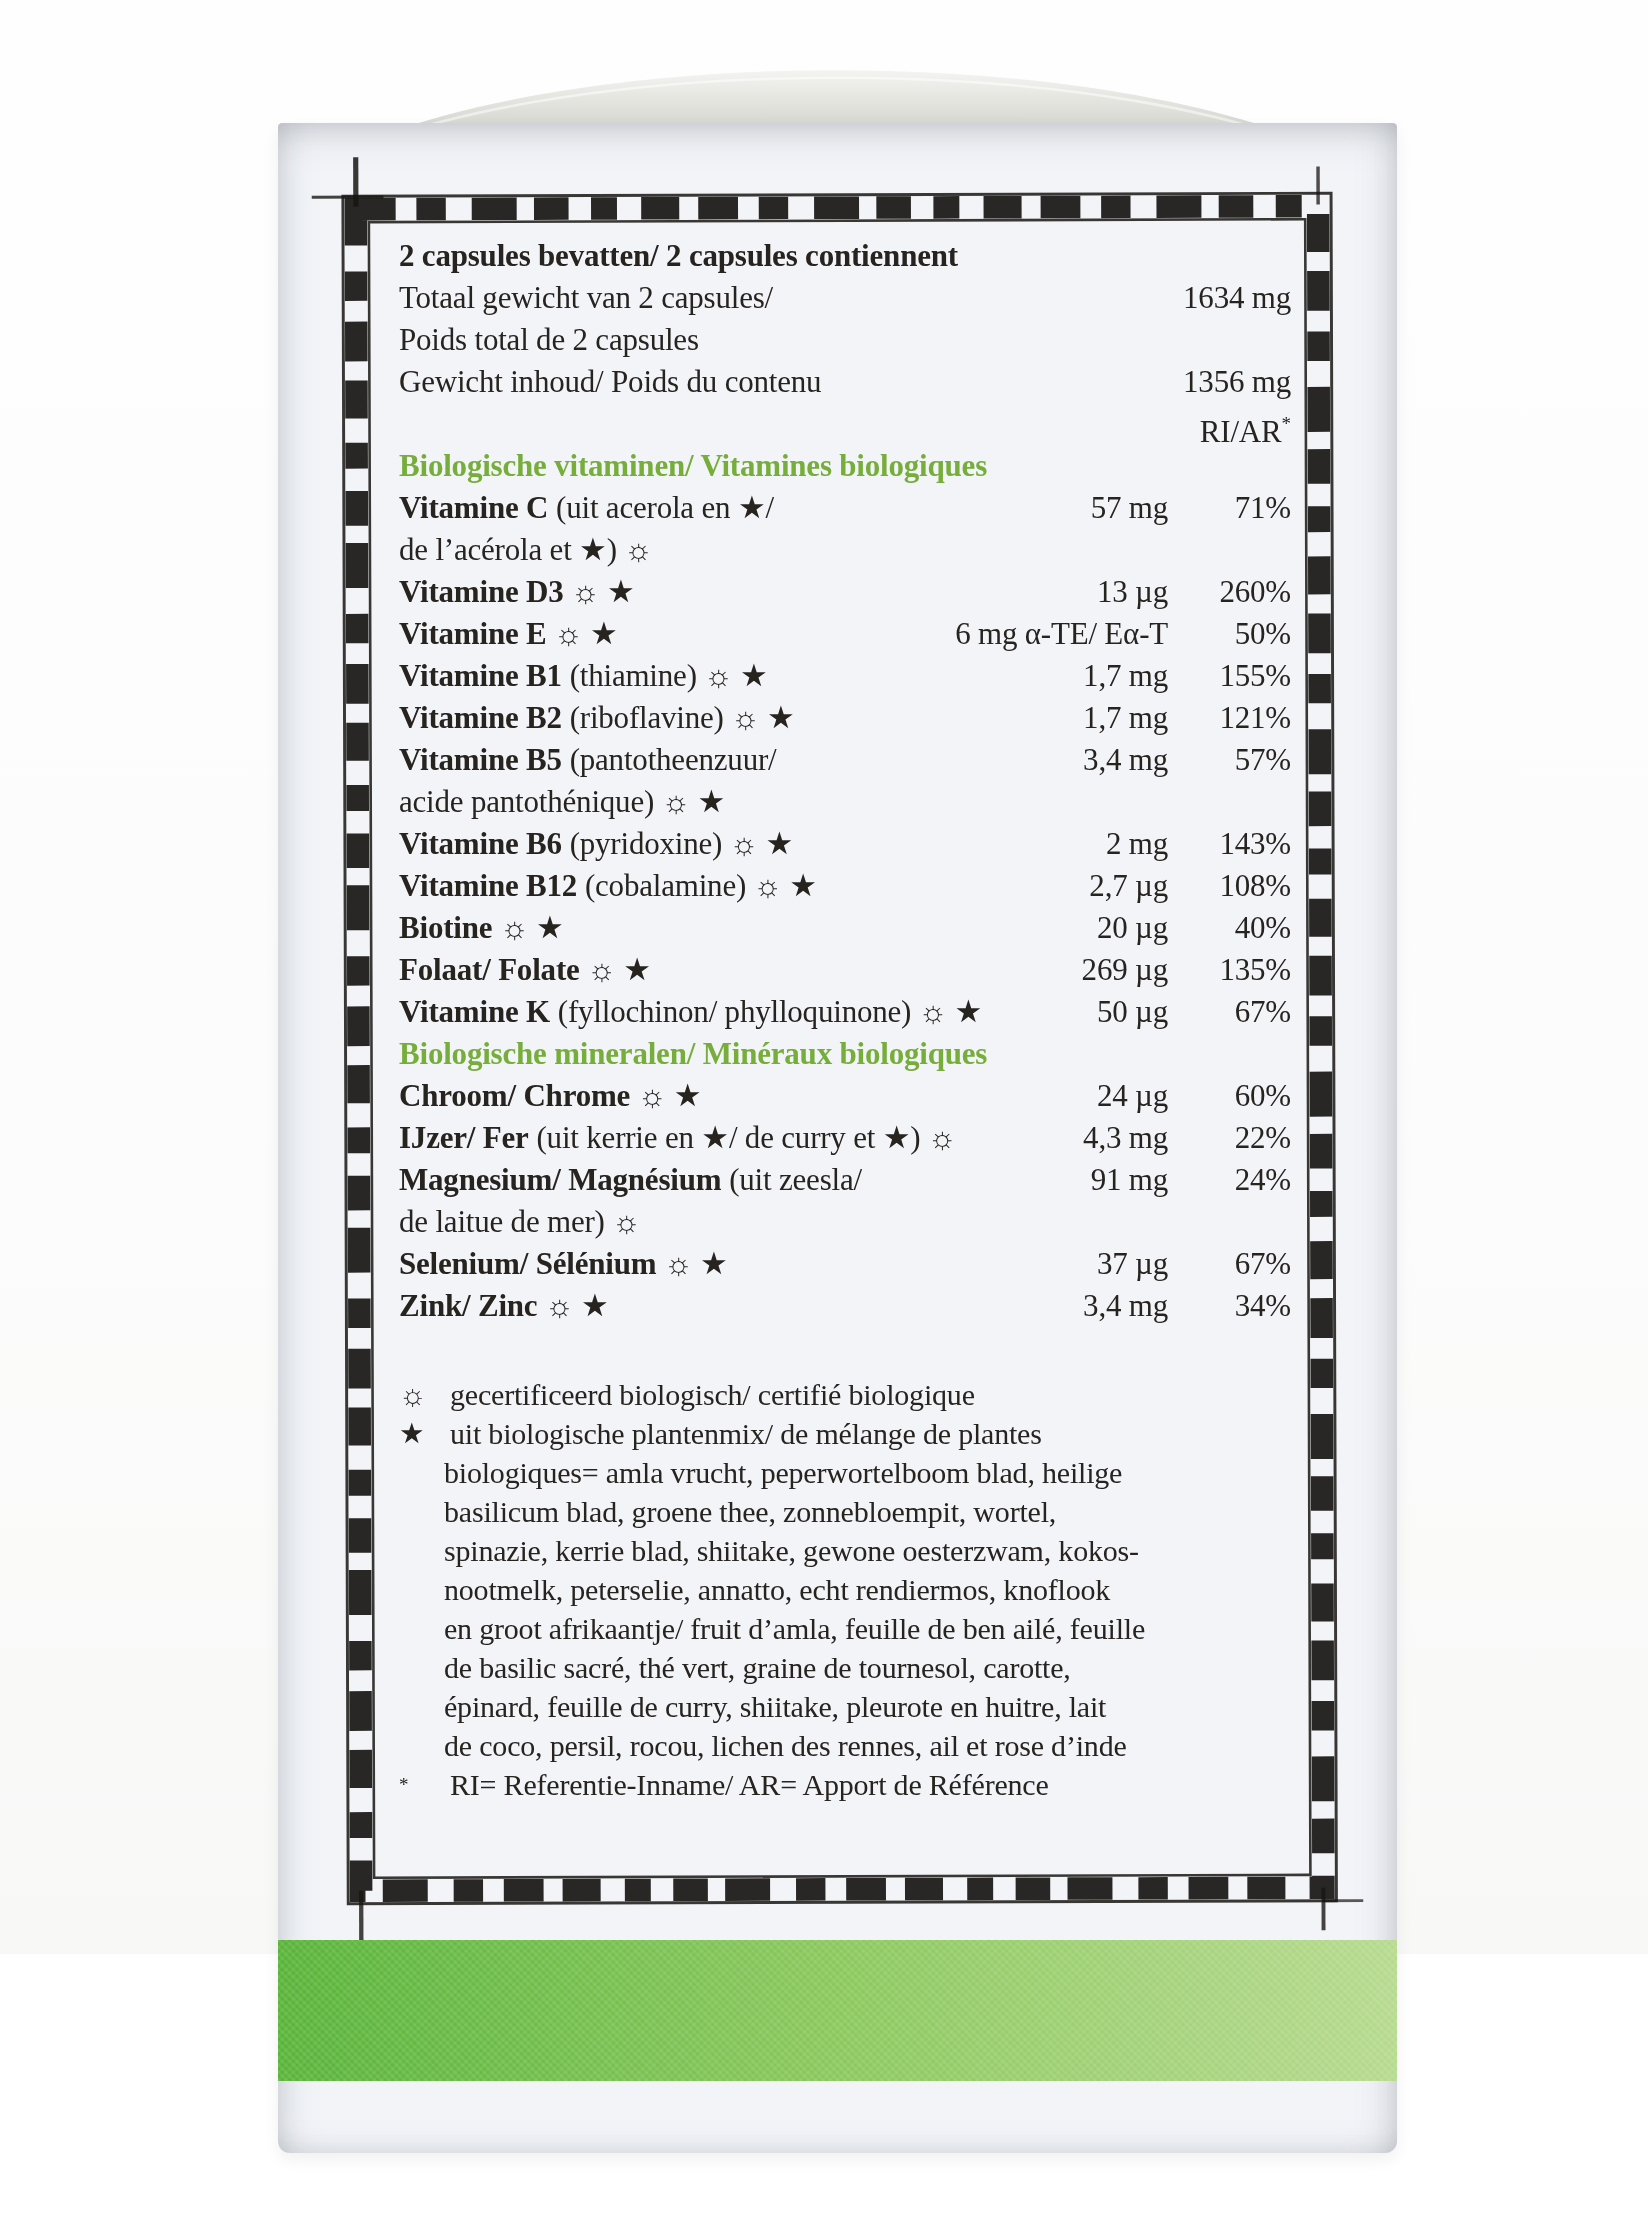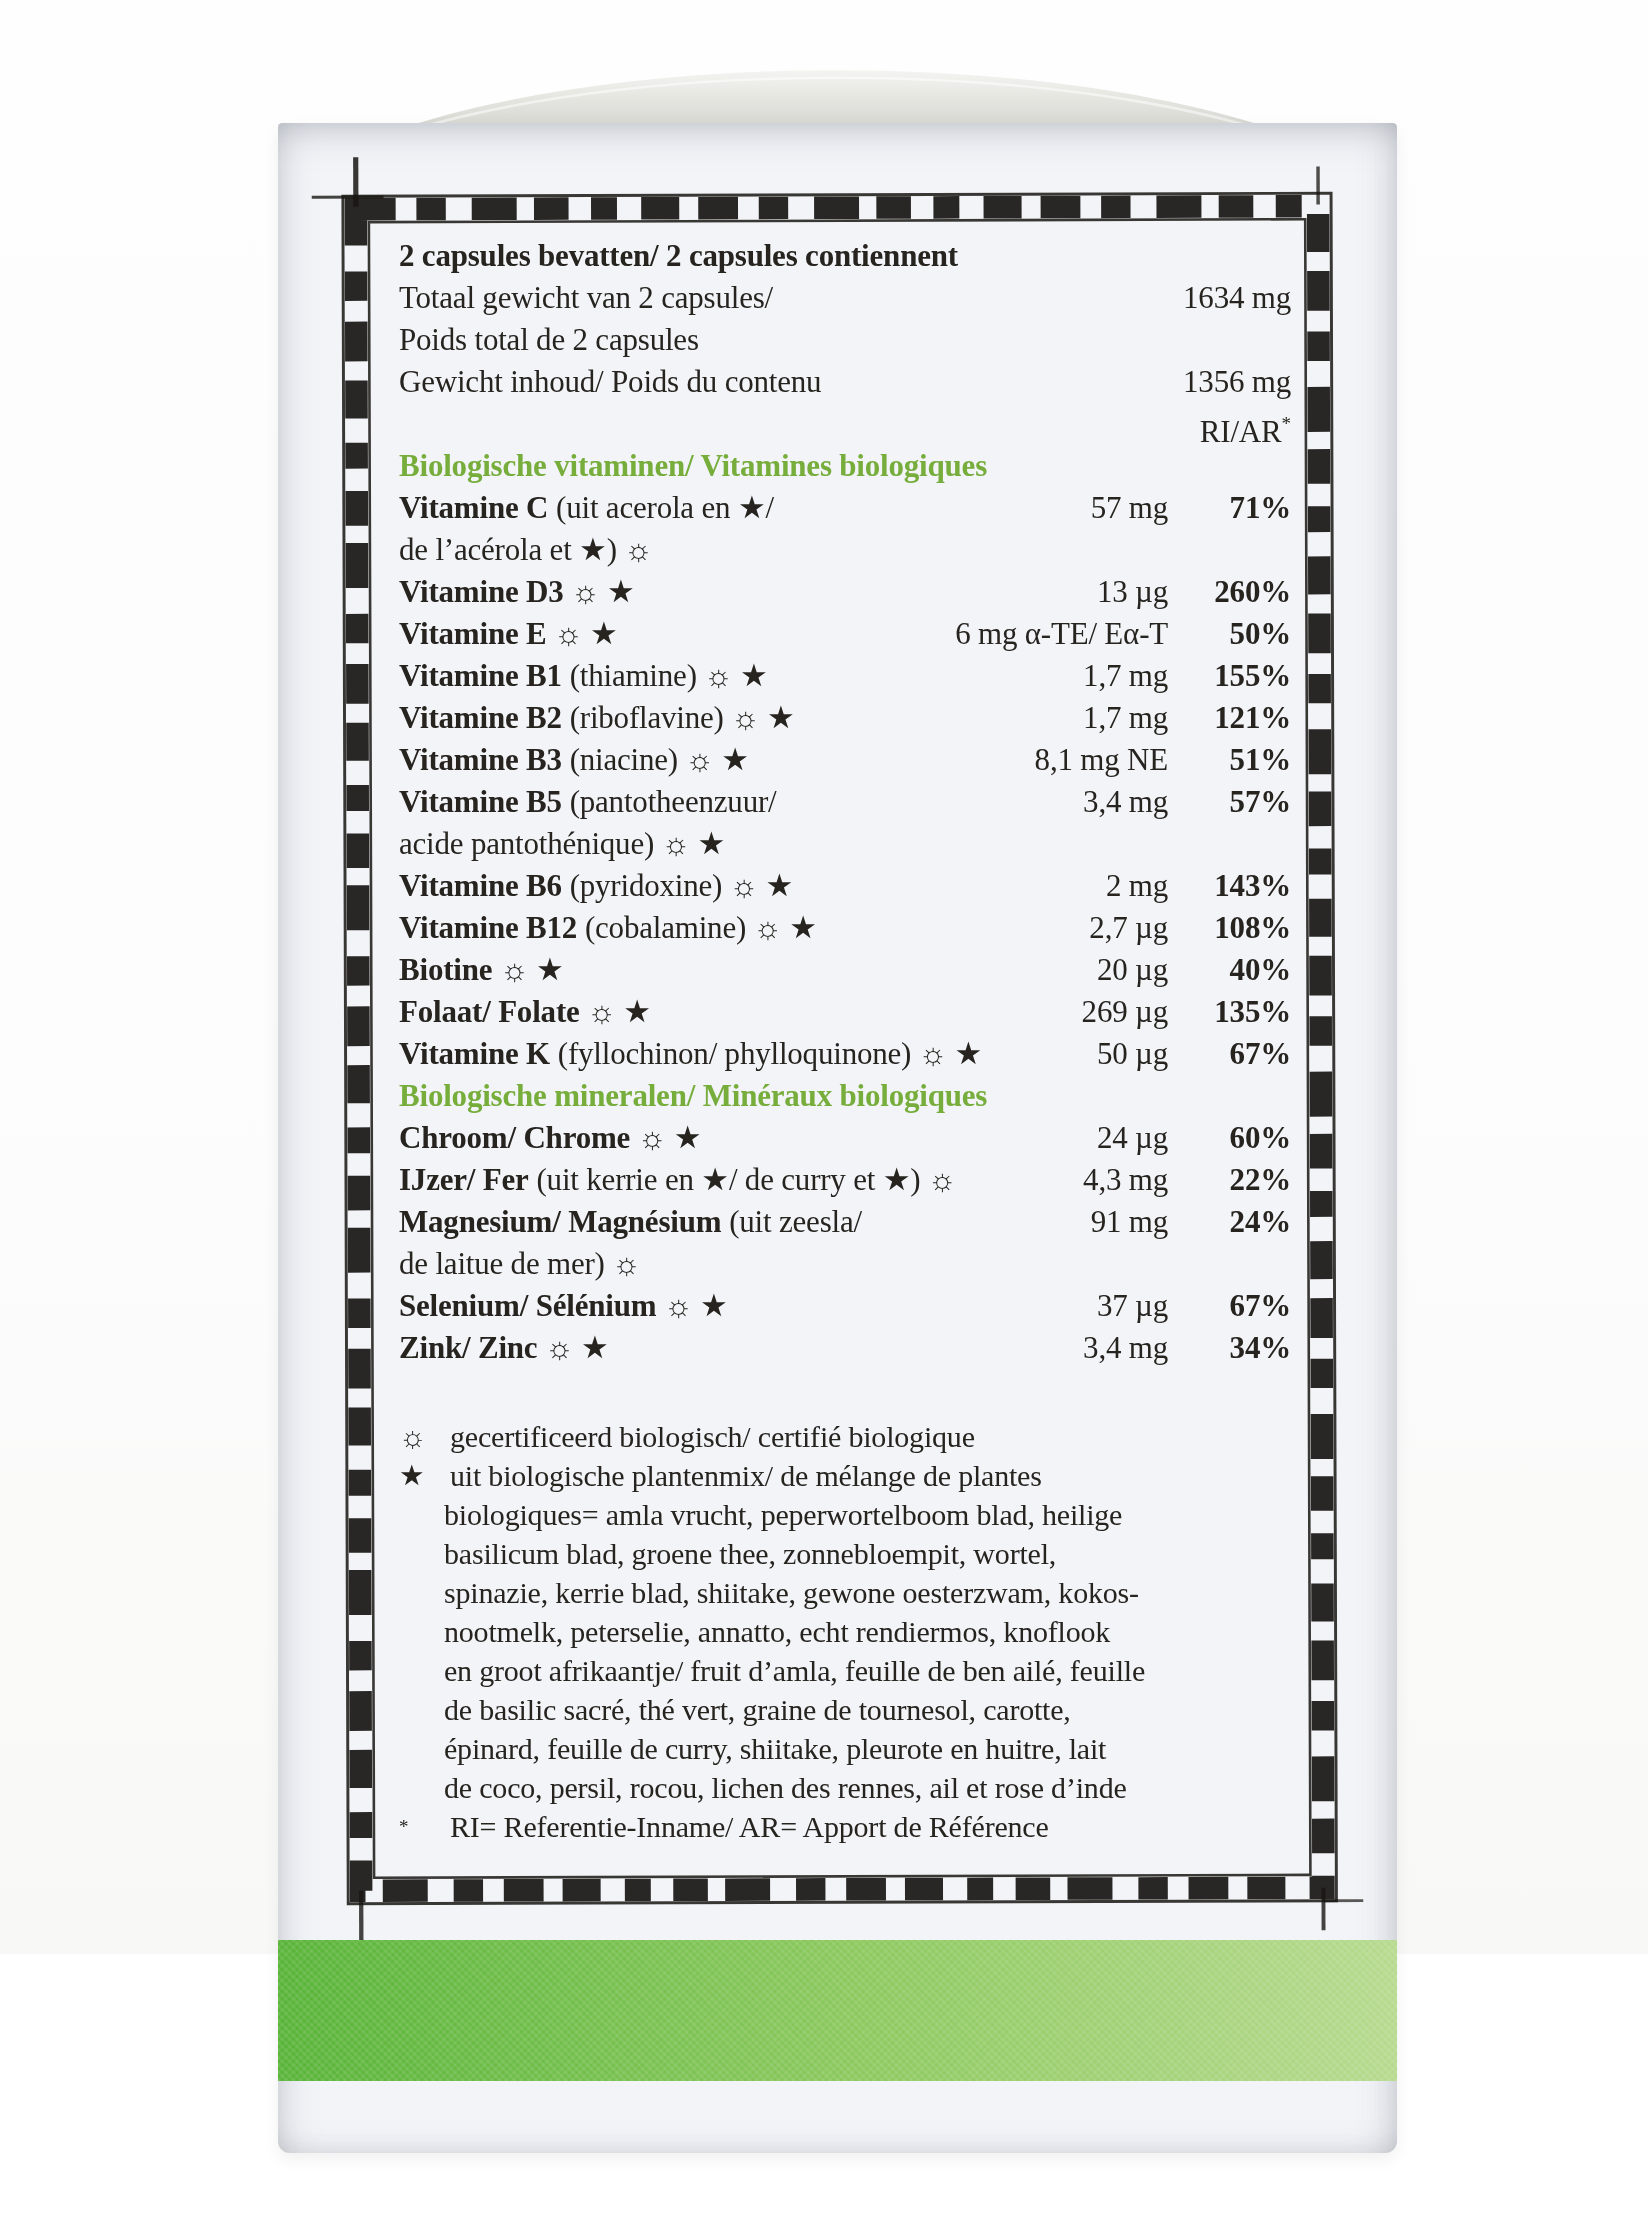--- a/index.html
+++ b/index.html
@@ -33,21 +33,21 @@
   .border-svg{position:absolute;inset:0;width:100%;height:100%;}
   
   .content{
     position:absolute;left:121px;top:112px;width:892px;
     color:var(--ink,#272420);
     font-size:31px;letter-spacing:-0.2px;
   }
   .row{position:relative;height:42px;line-height:42px;white-space:nowrap;}
   .cl{position:absolute;left:0;}
   .ca{position:absolute;right:123px;font-weight:400;}
-  .cr{position:absolute;right:0;font-weight:700;}
+  .cr{position:absolute;right:0;font-weight:400;}
   .b{font-weight:700;}
   .rest{margin-left:7.8px;margin-top:32px;}
   .heading{color:var(--heading_green,#76ad3b);font-weight:700;}
   .cr.plain{font-weight:400;}
   sup.ast{font-size:19px;vertical-align:12px;letter-spacing:0;}
   
   .footnotes{margin-top:48px;font-size:30px;letter-spacing:-0.2px;}
   .fn-row{position:relative;height:39px;line-height:39px;white-space:nowrap;}
   .fn-marker{position:absolute;left:0;width:40px;}
   .fn-text{position:absolute;left:51px;font-family:Liberation Serif, serif;}
@@ -147,25 +147,20 @@
         <span class="cl"><span class="b">Vitamine B1</span><span class="rest">(thiamine) ☼ ★</span></span>
         <span class="ca">1,7 mg</span>
         <span class="cr">155%</span>
       </div>
       <div class="row">
         <span class="cl"><span class="b">Vitamine B2</span><span class="rest">(riboflavine) ☼ ★</span></span>
         <span class="ca">1,7 mg</span>
         <span class="cr">121%</span>
       </div>
       <div class="row">
-        <span class="cl"><span class="b">Vitamine B3</span><span class="rest">(niacine) ☼ ★</span></span>
-        <span class="ca">8,1 mg NE</span>
-        <span class="cr">51%</span>
-      </div>
-      <div class="row">
         <span class="cl"><span class="b">Vitamine B5</span><span class="rest">(pantotheenzuur/</span></span>
         <span class="ca">3,4 mg</span>
         <span class="cr">57%</span>
       </div>
       <div class="row">
         <span class="cl">acide pantothénique) ☼ ★</span>
       </div>
       <div class="row">
         <span class="cl"><span class="b">Vitamine B6</span><span class="rest">(pyridoxine) ☼ ★</span></span>
         <span class="ca">2 mg</span>

